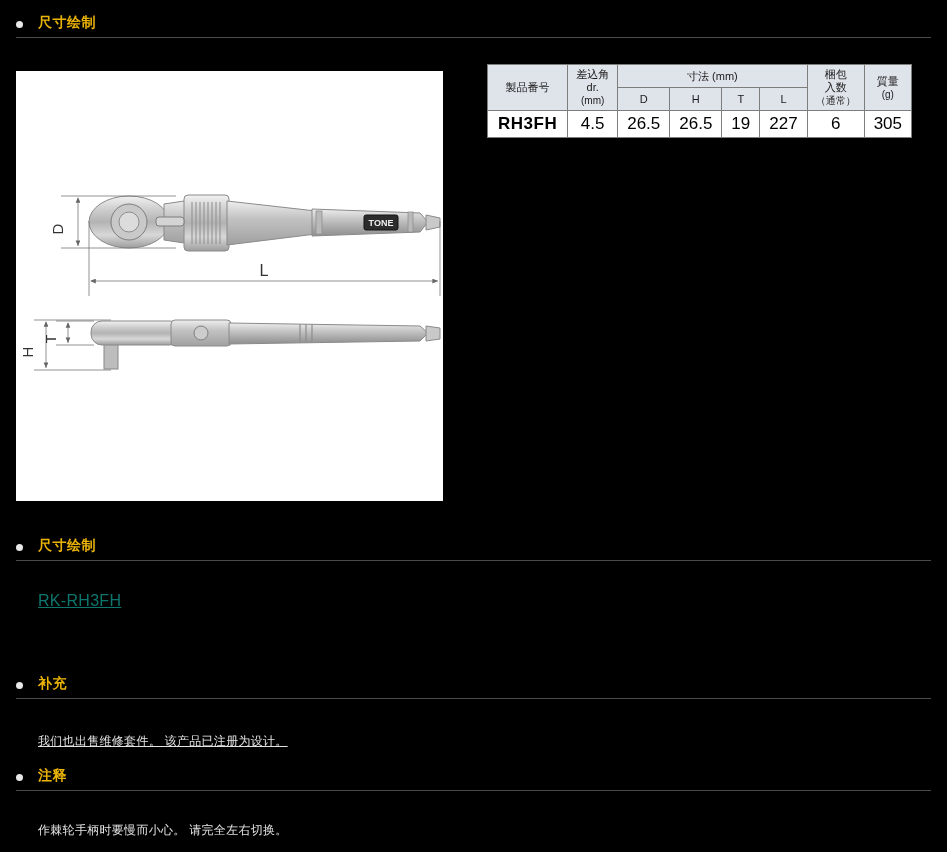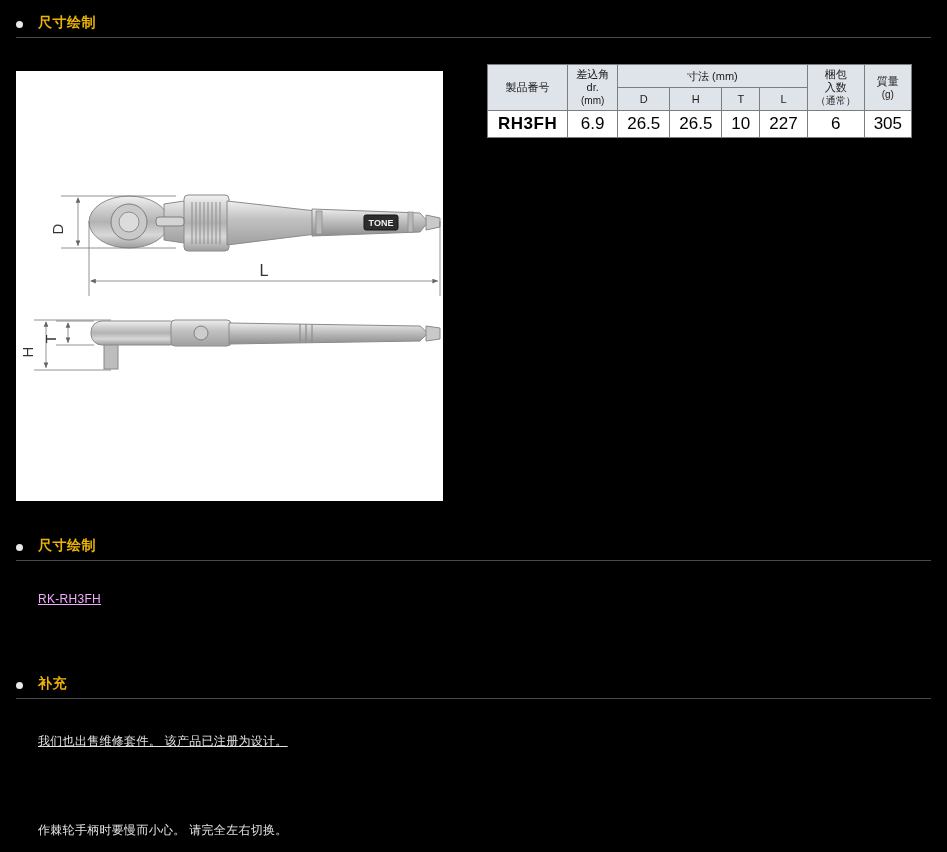--- a/index.html
+++ b/index.html
@@ -104,22 +104,22 @@
     position: absolute;
     left: 38px;
     font-size: 12px;
     color: #e3e3e3;
     line-height: 18px;
     letter-spacing: 0.3px;
   }
   .link-text {
     position: absolute;
     left: 38px;
-    font-size: 12px;
-    color: #f0abfc;
+    font-size: 16px;
+    color: #0f766e;
     text-decoration: underline;
     letter-spacing: 0.3px;
     cursor: pointer;
   }
 </style>
 </head>
 <body>
 
 <div class="page">
 
@@ -284,24 +284,24 @@
               <span class="th-pad">T</span>
             </th>
           <th>
               <span class="th-pad">L</span>
             </th>
         </tr>
       </thead>
       <tbody>
         <tr>
           <td class="model">RH3FH</td>
-          <td>6.9</td>
+          <td>4.5</td>
           <td>26.5</td>
           <td>26.5</td>
-          <td>10</td>
+          <td>19</td>
           <td>227</td>
           <td>6</td>
           <td>305</td>
         </tr>
       </tbody>
     </table>
   </div>
 
   <div class="section-head" style="top:535px;">
     <span class="bullet"></span>
@@ -310,15 +310,20 @@
   </div>
   <a class="link-text" style="top:592px;" href="#">RK-RH3FH</a>
 
   <div class="section-head" style="top:650px;margin-top:23px;">
     <span class="bullet"></span>
     <span class="title">补充</span>
     <span class="rule"></span>
   </div>
   <div class="body-text" style="top:732px;text-decoration:underline;">我们也出售维修套件。 该产品已注册为设计。</div>
 
+  <div class="section-head" style="top:765px;">
+    <span class="bullet"></span>
+    <span class="title">注释</span>
+    <span class="rule"></span>
+  </div>
   <div class="body-text" style="top:821px;">作棘轮手柄时要慢而小心。 请完全左右切换。</div>
 
 </div>
 
 </body></html>

